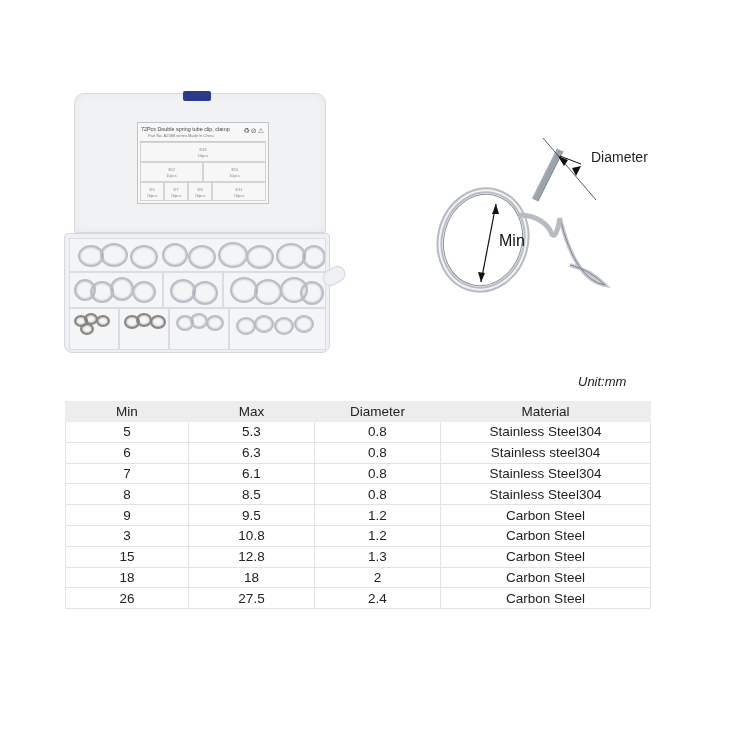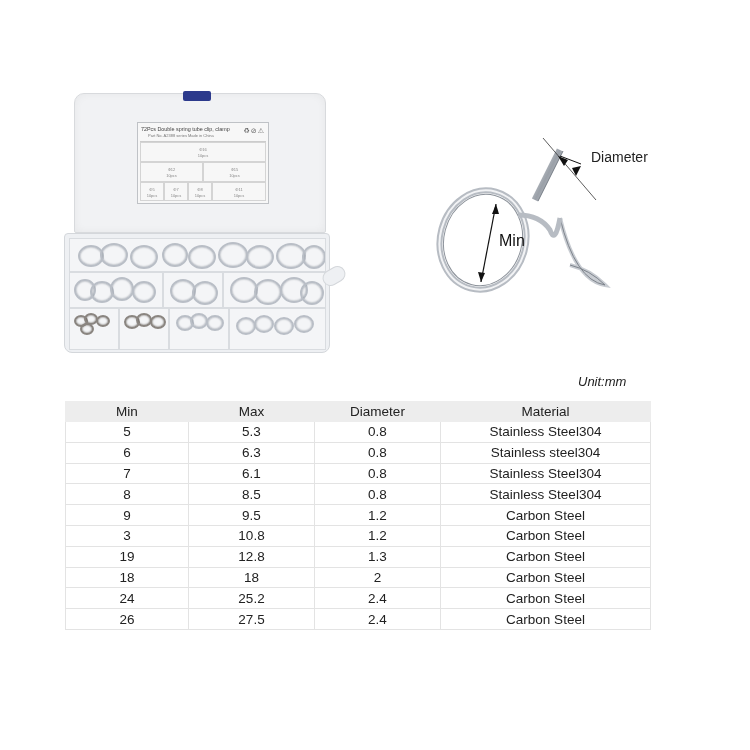--- a/index.html
+++ b/index.html
@@ -196,37 +196,31 @@
         <td>1.2</td>
         <td>Carbon Steel</td>
       </tr>
       <tr>
         <td>3</td>
         <td>10.8</td>
         <td>1.2</td>
         <td>Carbon Steel</td>
       </tr>
       <tr>
-        <td>19</td>
+        <td>15</td>
         <td>12.8</td>
         <td>1.3</td>
         <td>Carbon Steel</td>
       </tr>
       <tr>
         <td>18</td>
         <td>18</td>
         <td>2</td>
         <td>Carbon Steel</td>
       </tr>
       <tr>
-        <td>24</td>
-        <td>25.2</td>
-        <td>2.4</td>
-        <td>Carbon Steel</td>
-      </tr>
-      <tr>
         <td>26</td>
         <td>27.5</td>
         <td>2.4</td>
         <td>Carbon Steel</td>
       </tr>
     </tbody>
 </table>
 
 </body></html>

